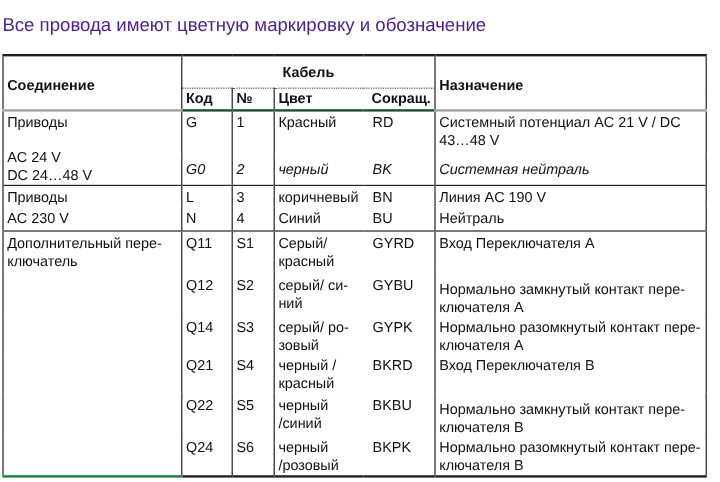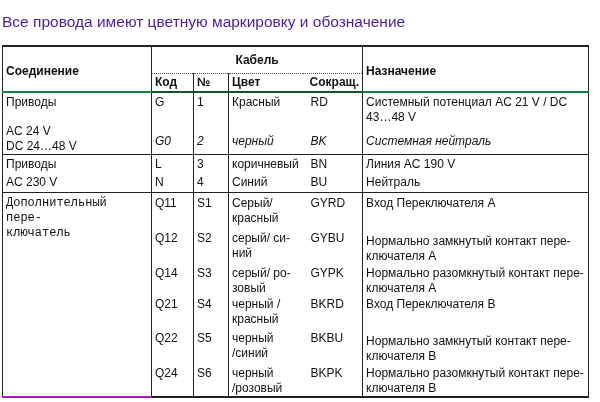--- a/index.html
+++ b/index.html
@@ -52,21 +52,21 @@
       vertical-align: middle !important;
       border-bottom: 1px dotted #555;
     }
     .hdr-sub {
       height: 17px;
       vertical-align: middle !important;
       border-bottom: 2px solid #14532d;
     }
     .hdr-span {
       vertical-align: middle !important;
-      border-bottom: 2px solid #15803d;
+      border-bottom: 2px solid #a3a3a3;
       padding-top: 4px !important;
     }
     .row-sep td { border-top: 1.5px solid #222; }
     .right-al { text-align: right !important; }
     .ctr-v { vertical-align: middle !important; font-style: italic; }
   </style>
 </head>
 <body>
 
 <div class="title">Все провода имеют цветную маркировку и обозначение</div>
@@ -210,14 +210,14 @@
       <td style="padding-top:2px" class="outer-bottom">
         <div>Нормально разомкнутый контакт пере-</div>
         <div>ключателя B</div>
       </td>
     </tr>
   </tbody>
 </table>
 
 <style>
   
-  tbody tr:nth-child(5) > td:first-child { border-bottom: 2px solid #a21caf; font-family: Liberation Mono, monospace; }
+  tbody tr:nth-child(5) > td:first-child { border-bottom: 2px solid #15803d; }
 </style>
 
 </body></html>

